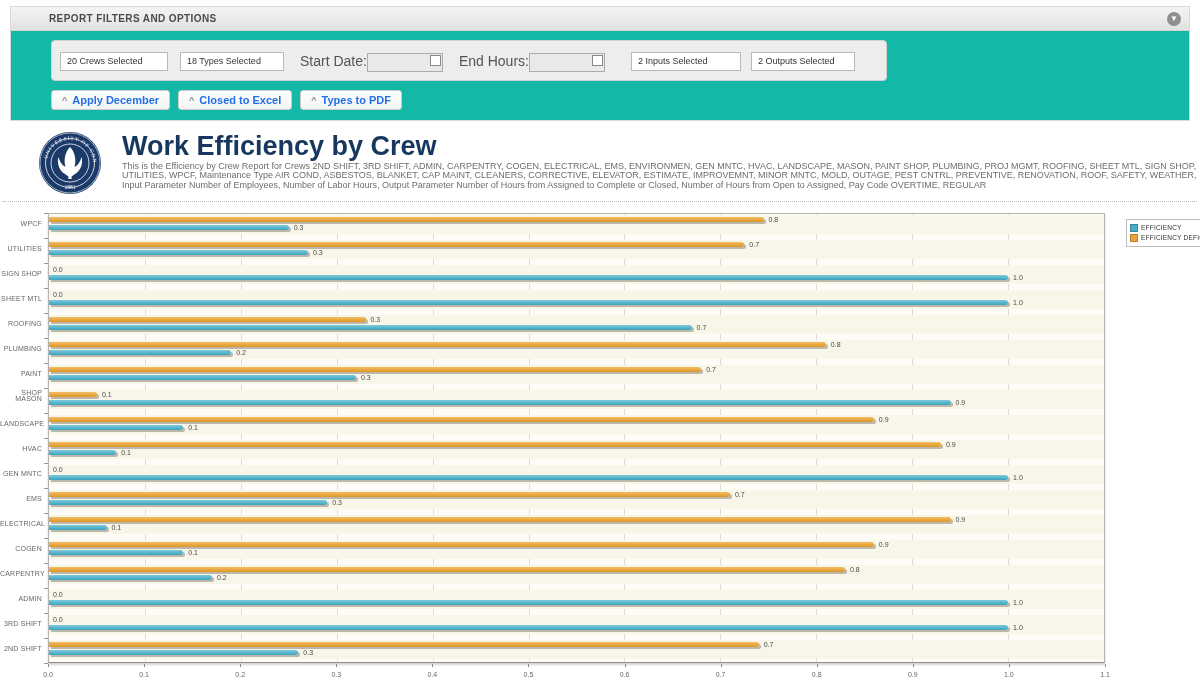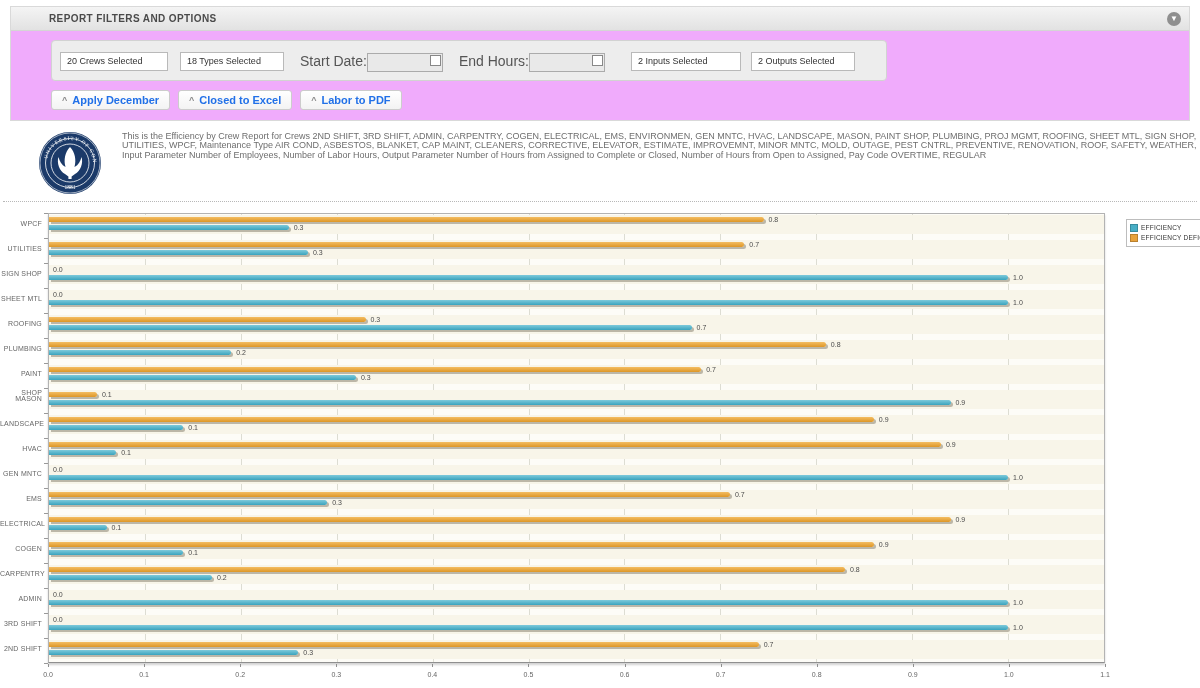--- a/index.html
+++ b/index.html
@@ -1,20 +1,20 @@
 <!DOCTYPE html>
 <html><head>
 <meta charset="utf-8">
 <style>
   * { box-sizing: border-box; margin: 0; padding: 0; }
   html,body { width:1200px; height:688px; background:#fff; overflow:hidden;
               font-family:"Liberation Sans", sans-serif; }
 
   
-  .filter-section { margin:6px 10px 0 10px; border:1px solid #d9d9d9; background:#f0abfc; }
+  .filter-section { margin:6px 10px 0 10px; border:1px solid #d9d9d9; background:#14b8a6; }
   .filter-header { height:24px; background:linear-gradient(#f4f4f4,#e2e2e2);
                    border-bottom:1px solid #d5d5d5; display:flex; align-items:center;
                    justify-content:space-between; padding:0 8px 0 38px; cursor:pointer; }
   .filter-header .hdr-label { font-size:10px; font-weight:bold; color:#4a4a4a; letter-spacing:.4px; }
   .collapse-btn { width:14px; height:14px; border-radius:50%; background:#8f8f8f; color:#fff;
                   font-size:8px; line-height:14px; text-align:center; border:none; }
   .filter-body { padding:9px 0 10px 40px; }
   .filter-panel { background:#ededed; border:1px solid #d2d2d2; border-radius:4px;
                   width:836px; padding:10px 12px 8px 8px; }
   .field-row { display:flex; align-items:center; }
@@ -107,21 +107,21 @@
         <button class="flt-btn">
           <span class="caret">^</span>
           <span class="blabel">Apply December</span>
         </button>
         <button class="flt-btn">
           <span class="caret">^</span>
           <span class="blabel">Closed to Excel</span>
         </button>
         <button class="flt-btn">
           <span class="caret">^</span>
-          <span class="blabel">Labor to PDF</span>
+          <span class="blabel">Types to PDF</span>
         </button>
       </div>
     </div>
   </section>
 
   <header class="report-header">
     <svg class="logo" viewBox="0 0 64 64">
       <circle cx="32" cy="32" r="31" fill="#1b3a69"></circle>
       <circle cx="32" cy="32" r="30" fill="none" stroke="#ffffff" stroke-width="0.6"></circle>
       <circle cx="32" cy="32" r="24.5" fill="none" stroke="#ffffff" stroke-width="0.8"></circle>
@@ -129,20 +129,21 @@
       <defs>
         <path id="rim" d="M 9,32 A 23,23 0 1 1 55,32"></path>
       </defs>
       <text fill="#ffffff" font-size="5.2" letter-spacing="1" font-family="Liberation Serif, serif">
         <textPath href="#rim" startOffset="4">UNIVERSITY OF CONNECTICUT</textPath>
       </text>
       <path fill="#ffffff" d="M32 16 C27 21 25.5 29 27.5 36 C23.5 34 21.5 30 20.5 26 C18.5 32 21.5 40 27 43 L30.4 45.5 L30.4 48 L33.6 48 L33.6 45.5 L37 43 C42.5 40 45.5 32 43.5 26 C42.5 30 40.5 34 36.5 36 C38.5 29 37 21 32 16 Z"></path>
       <text x="32" y="57.5" fill="#ffffff" font-size="5.5" text-anchor="middle" font-family="Liberation Serif, serif">1881</text>
     </svg>
     <div class="titles">
+      <div class="report-title">Work Efficiency by Crew</div>
       <div class="description">This is the Efficiency by Crew Report for Crews 2ND SHIFT, 3RD SHIFT, ADMIN, CARPENTRY, COGEN, ELECTRICAL, EMS, ENVIRONMEN, GEN MNTC, HVAC, LANDSCAPE, MASON, PAINT SHOP, PLUMBING, PROJ MGMT, ROOFING, SHEET MTL, SIGN SHOP, UTILITIES, WPCF, Maintenance Type AIR COND, ASBESTOS, BLANKET, CAP MAINT, CLEANERS, CORRECTIVE, ELEVATOR, ESTIMATE, IMPROVEMNT, MINOR MNTC, MOLD, OUTAGE, PEST CNTRL, PREVENTIVE, RENOVATION, ROOF, SAFETY, WEATHER, Input Parameter Number of Employees, Number of Labor Hours, Output Parameter Number of Hours from Assigned to Complete or Closed, Number of Hours from Open to Assigned, Pay Code OVERTIME, REGULAR</div>
     </div>
   </header>
   <div class="dotted-divider"></div>
 
   <div class="chart">
     <div class="ylabels">
         <div class="ylabel" style="top: 1px; line-height: 19px; height: 19px;">WPCF</div>
         <div class="ylabel" style="top: 26px; line-height: 19px; height: 19px;">UTILITIES</div>
         <div class="ylabel" style="top: 51px; line-height: 19px; height: 19px;">SIGN SHOP</div>

